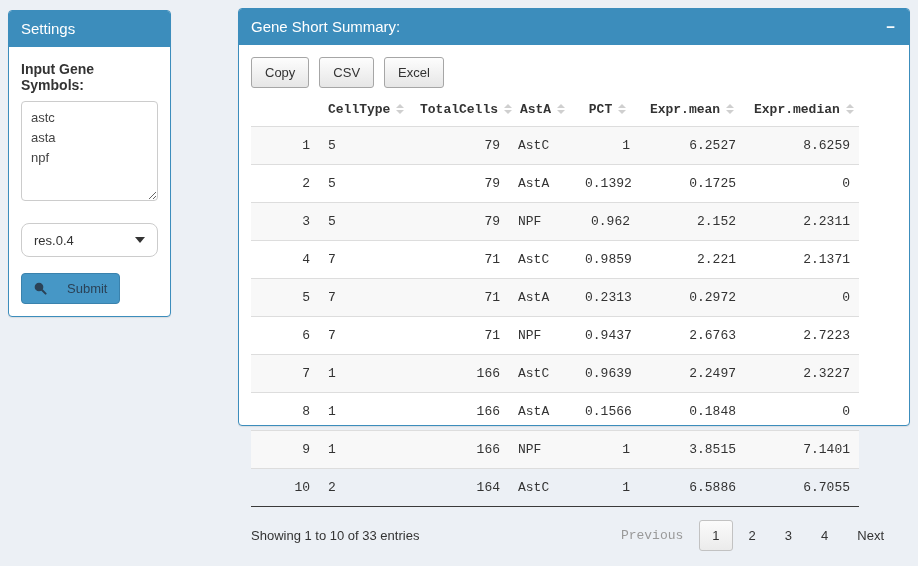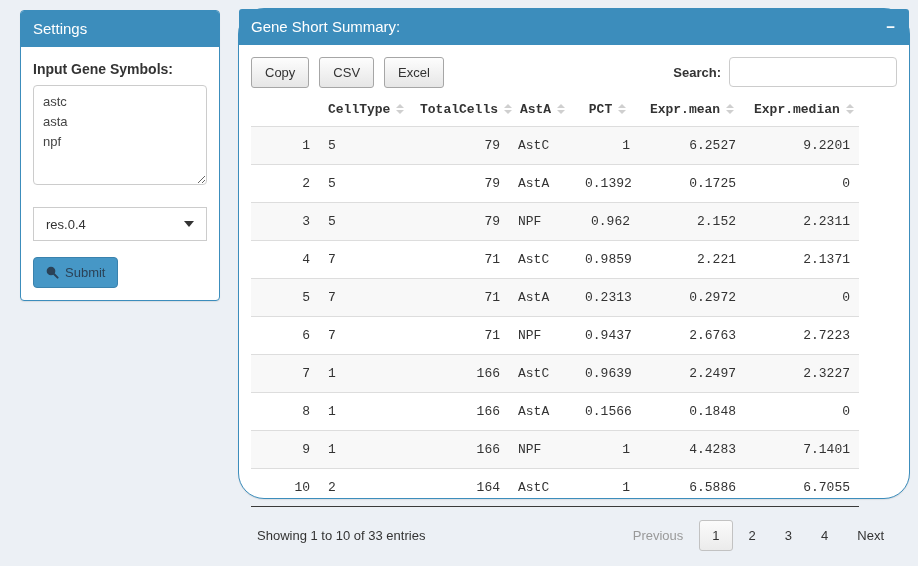--- a/index.html
+++ b/index.html
@@ -27,21 +27,21 @@
     font-size: 15px;
     border-radius: 3px 3px 0 0;
     display: flex;
     justify-content: space-between;
     align-items: center;
     line-height: 18px;
   }
   .box-body { padding: 12px; }
 
   
-  #settings-box { left: 20px; top: 10px; width: 200px; }
+  #settings-box { left: 8px; top: 10px; width: 163px; }
   .form-label {
     display: block;
     font-weight: bold;
     font-size: 14px;
     color: #333;
     margin: 2px 0 8px;
   }
   #gene-textarea {
     width: 100%;
     height: 100px;
@@ -50,52 +50,52 @@
     padding: 6px 9px;
     font-family: "Liberation Sans", "DejaVu Sans", sans-serif;
     font-size: 13px;
     color: #444;
     resize: both;
     margin-bottom: 19px;
     line-height: 20px;
   }
   .select-box {
     border: 1px solid #ccc;
-    border-radius: 0;
+    border-radius: 8px;
     height: 34px;
     display: flex;
     align-items: center;
     justify-content: space-between;
     padding: 0 12px;
     cursor: pointer;
     background: #fff;
     margin-bottom: 16px;
   }
   .caret-down {
     width: 0; height: 0;
     border-left: 5px solid transparent;
     border-right: 5px solid transparent;
     border-top: 6px solid #333;
   }
   .submit-btn {
     display: inline-flex;
     align-items: center;
-    gap: 6px;
+    gap: 20px;
     background: #4697c6;
     border: 1px solid #3a82ad;
     border-radius: 4px;
     padding: 7px 12px;
     font-family: inherit;
     font-size: 13px;
     color: #2b4257;
     cursor: pointer;
   }
 
   
-  #summary-box { left: 238px; top: 8px; width: 672px; height: 491px; border-radius: 26px; }
+  #summary-box { left: 238px; top: 8px; width: 672px; height: 418px; }
   .collapse-btn {
     background: none; border: none;
     color: #fff; font-size: 15px; font-weight: bold;
     cursor: pointer; padding: 0 2px; line-height: 14px;
     font-family: inherit;
   }
   .toolbar { display: flex; align-items: flex-start; }
   .dt-button {
     margin-right: 10px;
     padding: 7px 13px;
@@ -166,33 +166,32 @@
     border-right: 4px solid transparent;
     border-top: 4px solid #cfcfcf;
   }
 
   
   .table-footer {
     display: flex;
     justify-content: space-between;
     align-items: center;
     padding-top: 13px;
-    margin-left: 6px;
   }
   .pagination { display: flex; align-items: center; }
   .page-item {
     padding: 7px 12px;
     margin-left: 3px;
     color: #333;
     cursor: pointer;
     border: 1px solid transparent;
     border-radius: 3px;
     user-select: none;
   }
-  .page-item.disabled { color: #999; cursor: default; }
+  .page-item.disabled { color: #999; cursor: default; font-family: Liberation Mono, monospace; }
   .page-item.active {
     border: 1px solid #c2c2c2;
     background: linear-gradient(#fbfbfb, #ebebeb);
   }
 </style>
 </head>
 <body>
 
 <div class="box" id="settings-box">
   <div class="box-header">
@@ -227,24 +226,20 @@
     <button class="collapse-btn">−</button>
   </div>
   <div class="box-body">
 
     <div class="toolbar">
       <div style="display:flex;">
           <button class="dt-button">Copy</button>
           <button class="dt-button">CSV</button>
           <button class="dt-button">Excel</button>
         </div>
-      <div class="search-wrap">
-        <span class="search-label">Search:</span>
-        <input class="search-input" type="text" value="" style="">
-      </div>
     </div>
 
     <table id="summary-table">
       <colgroup>
         <col style="width:68px">
           <col style="width:92px">
           <col style="width:98px">
         <col style="width:67px">
           <col style="width:63px">
           <col style="width:106px">
@@ -280,21 +275,21 @@
           </tr>
         </thead>
       <tbody>
           <tr>
             <td>1</td>
             <td>5</td>
             <td>79</td>
             <td>AstC</td>
             <td>1</td>
             <td>6.2527</td>
-            <td>9.2201</td>
+            <td>8.6259</td>
           </tr>
           <tr>
             <td>2</td>
             <td>5</td>
             <td>79</td>
             <td>AstA</td>
             <td>0.1392</td>
             <td>0.1725</td>
             <td>0</td>
           </tr>
@@ -351,21 +346,21 @@
             <td>0.1566</td>
             <td>0.1848</td>
             <td>0</td>
           </tr>
           <tr>
             <td>9</td>
             <td>1</td>
             <td>166</td>
             <td>NPF</td>
             <td>1</td>
-            <td>4.4283</td>
+            <td>3.8515</td>
             <td>7.1401</td>
           </tr>
           <tr>
             <td>10</td>
             <td>2</td>
             <td>164</td>
             <td>AstC</td>
             <td>1</td>
             <td>6.5886</td>
             <td>6.7055</td>

